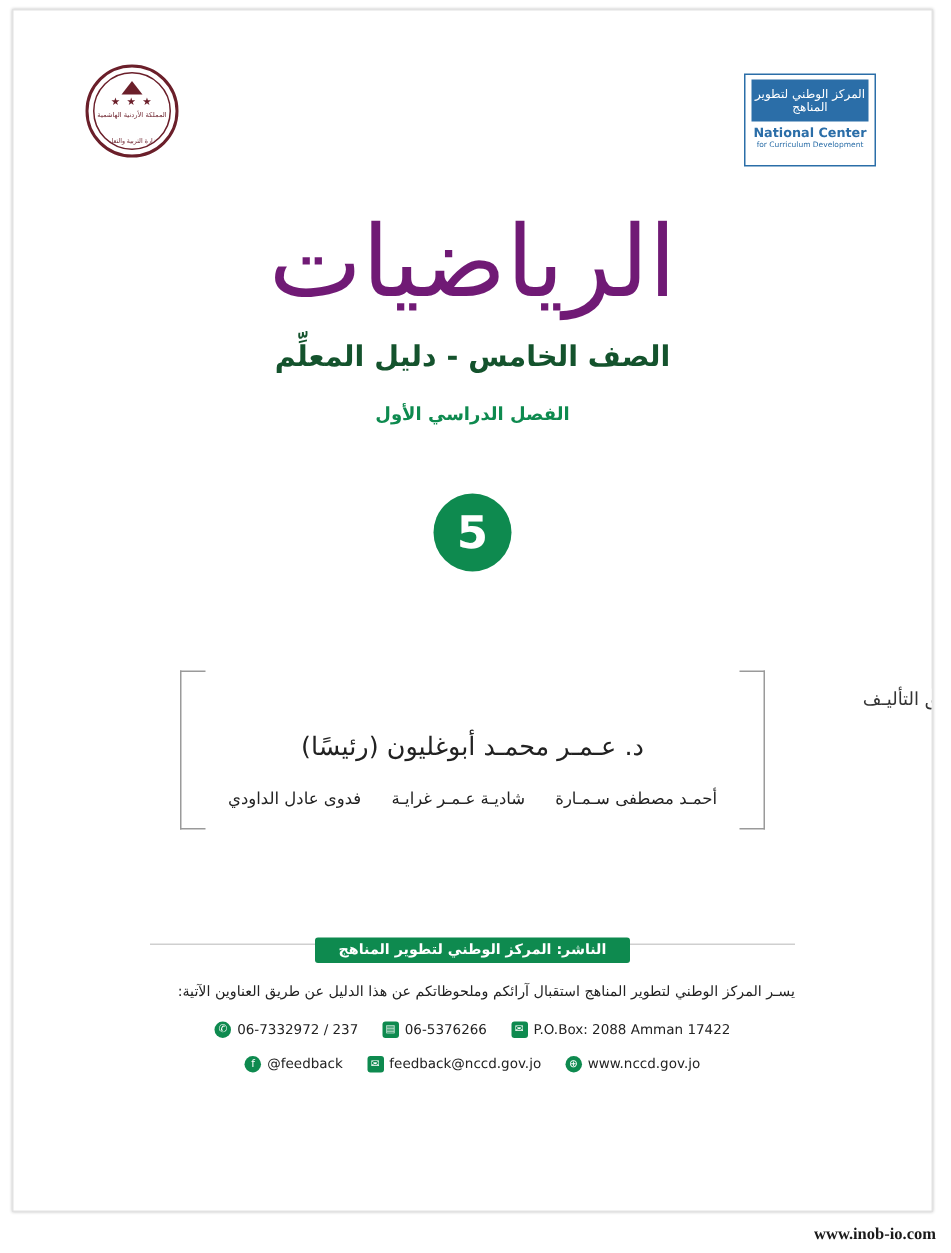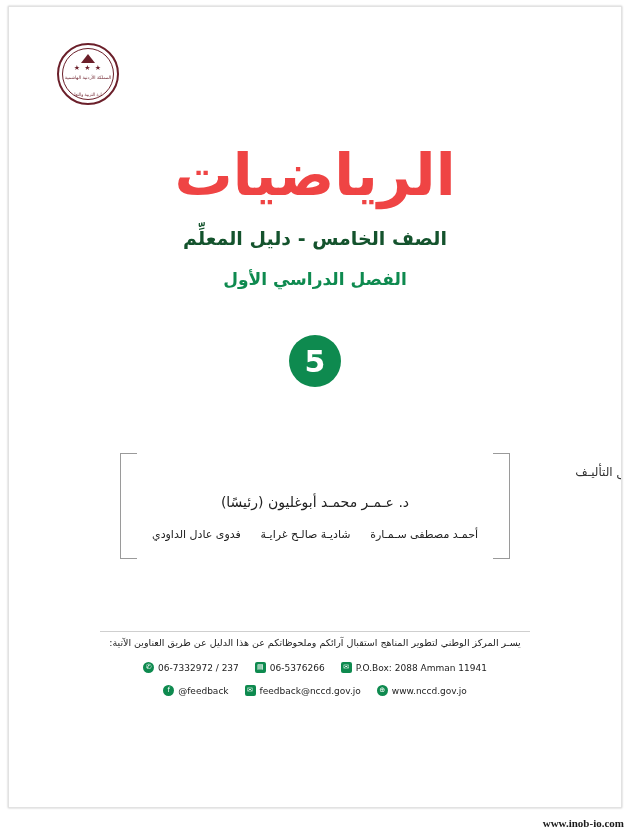--- a/index.html
+++ b/index.html
@@ -139,35 +139,35 @@
     line-height: 7px;
   }
 
   
   .title-area {
     text-align: center;
     margin-top: 16px;
     direction: rtl;
   }
   .main-title {
-    color: #ef4444;
-    font-size: 58px;
-    font-weight: bold;
+    color: #701a75;
+    font-size: 66px;
+    font-weight: normal;
     line-height: 64px;
     letter-spacing: -1px;
   }
   .subtitle {
     color: #14532d;
     font-size: 19px;
     font-weight: bold;
     margin-top: 20px;
   }
   .term {
     color: #0e8a4f;
-    font-size: 17px;
+    font-size: 12px;
     font-weight: bold;
     margin-top: 20px;
   }
 
   .grade-badge {
     margin: 46px auto 0 auto;
     width: 52px;
     height: 52px;
     border-radius: 50%;
     background: #0e8a4f;
@@ -208,21 +208,21 @@
     margin-top: -16px;
     background: #ffffff;
     display: inline-block;
     position: relative;
     left: 50%;
     transform: translateX(-50%);
     padding: 0 12px;
   }
   .lead-author {
     text-align: center;
-    font-size: 14px;
+    font-size: 17px;
     color: #222222;
     margin-top: 14px;
   }
   .author-row {
     display: flex;
     justify-content: space-between;
     margin-top: 18px;
     padding: 0 32px;
     font-size: 11px;
     color: #222222;
@@ -248,20 +248,21 @@
     padding: 3px 16px;
     border-radius: 2px;
     position: relative;
     top: -9px;
   }
   .publisher-note {
     font-size: 9.5px;
     color: #222222;
     margin-top: 4px;
     line-height: 14px;
+    text-align: right;
   }
   .contact-row {
     display: flex;
     justify-content: center;
     align-items: center;
     gap: 16px;
     margin-top: 12px;
     direction: ltr;
     font-size: 9px;
     color: #222222;
@@ -310,58 +311,64 @@
 
     <div class="ministry-logo">
       <div class="inner-ring">
         <div class="crown"></div>
         <div class="stars">★ ★ ★</div>
         <div class="mid-text">المملكة الأردنية الهاشمية</div>
         <div class="arc-text">وزارة التربية والتعليم</div>
       </div>
     </div>
 
+    <div class="nccd-logo">
+      <div class="mark">المركز الوطني لتطوير المناهج</div>
+      <div class="en-title">National Center</div>
+      <div class="en-sub">for Curriculum Development</div>
+    </div>
 
   </div>
 
   <div class="title-area">
     <div class="main-title">الرياضيات</div>
     <div class="subtitle">الصف الخامس - دليل المعلِّم</div>
     <div class="term">الفصل الدراسي الأول</div>
   </div>
 
   <div class="grade-badge">5</div>
 
   <div class="authors">
     <div class="bracket-r"></div>
     <div class="bracket-l"></div>
     <div class="authors-heading">فريـق التأليـف</div>
     <div class="lead-author">د. عـمـر محمـد أبوغليون (رئيسًا)</div>
     <div class="author-row">
       <span>أحمـد مصطفى سـمـارة</span>
-      <span>شاديـة صالـح غرايـة</span>
+      <span>شاديـة عـمـر غرايـة</span>
       <span>فدوى عادل الداودي</span>
     </div>
   </div>
 
   <div class="publisher">
+    <div class="publisher-badge">الناشر: المركز الوطني لتطوير المناهج</div>
     <div class="publisher-note">يسـر المركز الوطني لتطوير المناهج استقبال آرائكم وملحوظاتكم عن هذا الدليل عن طريق العناوين الآتية:</div>
 
     <div class="contact-row">
       <div class="contact-item">
         <span class="ic green">✆</span>
         <span>06-7332972 / 237</span>
       </div>
       <div class="contact-item">
         <span class="ic green sq">▤</span>
         <span>06-5376266</span>
       </div>
       <div class="contact-item">
         <span class="ic green sq">✉</span>
-        <span>P.O.Box: 2088 Amman 11941</span>
+        <span>P.O.Box: 2088 Amman 17422</span>
       </div>
     </div>
 
     <div class="contact-row">
       <div class="contact-item">
         <span class="ic green">f</span>
         <span>@feedback</span>
       </div>
       <div class="contact-item">
         <span class="ic green sq">✉</span>

